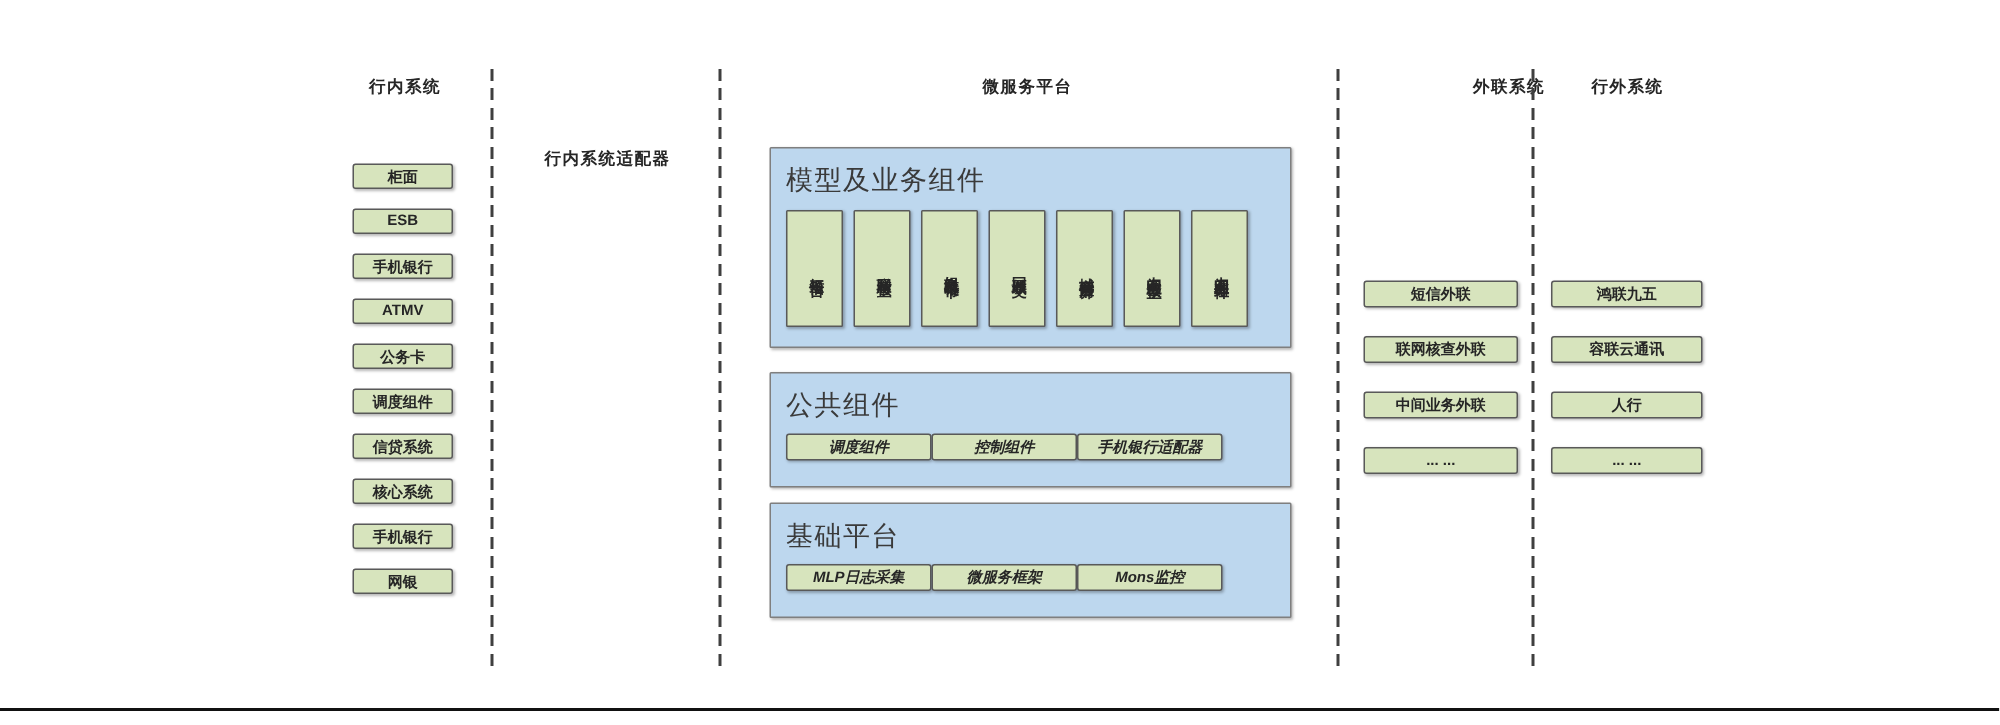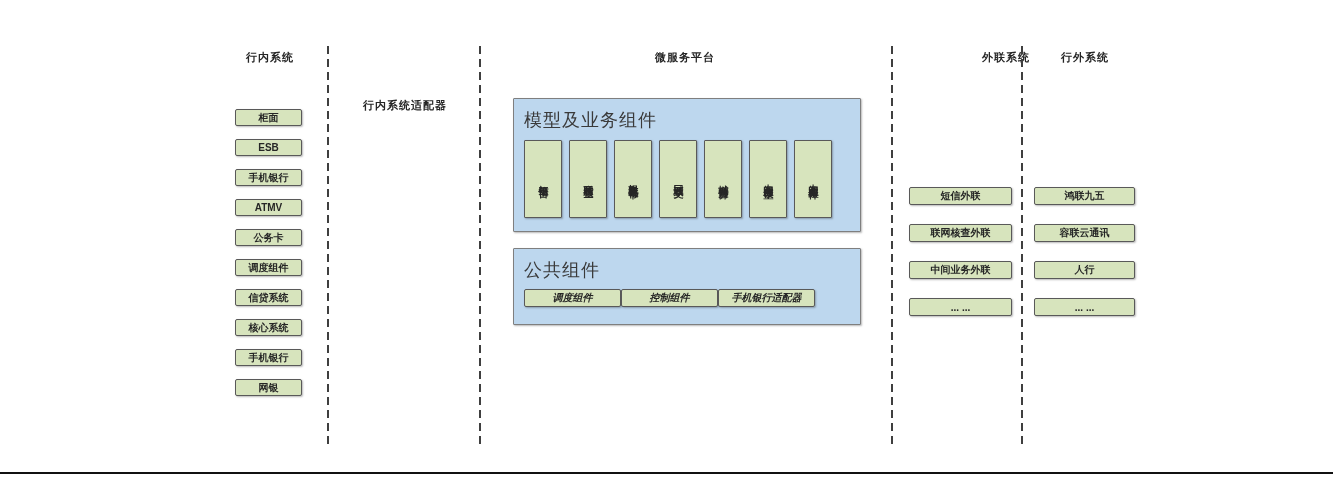--- a/index.html
+++ b/index.html
@@ -160,20 +160,29 @@
   <div class="blue-panel" style="top:248px;height:77px;padding-left:40px;">
     <div class="panel-title">公共组件</div>
     <div class="hrow">
 
     <div class="gbox">调度组件</div>
         <div class="gbox">控制组件</div>
         <div class="gbox">手机银行适配器</div>
       </div>
   </div>
 
+  <div class="blue-panel" style="top:335px;height:77px;">
+    <div class="panel-title">基础平台</div>
+    <div class="hrow">
+
+    <div class="gbox">MLP日志采集</div>
+        <div class="gbox">微服务框架</div>
+        <div class="gbox">Mons监控</div>
+      </div>
+  </div>
 
   <div class="vstack gap19" style="left:909px;top:187px;width:103px;text-align:right;">
 
   <div class="gbox rbox">短信外联</div>
       <div class="gbox rbox">联网核查外联</div>
       <div class="gbox rbox">中间业务外联</div>
       <div class="gbox rbox">... ...</div>
     </div>
 
   <div class="vstack gap19" style="left:1034px;top:187px;width:101px;">

